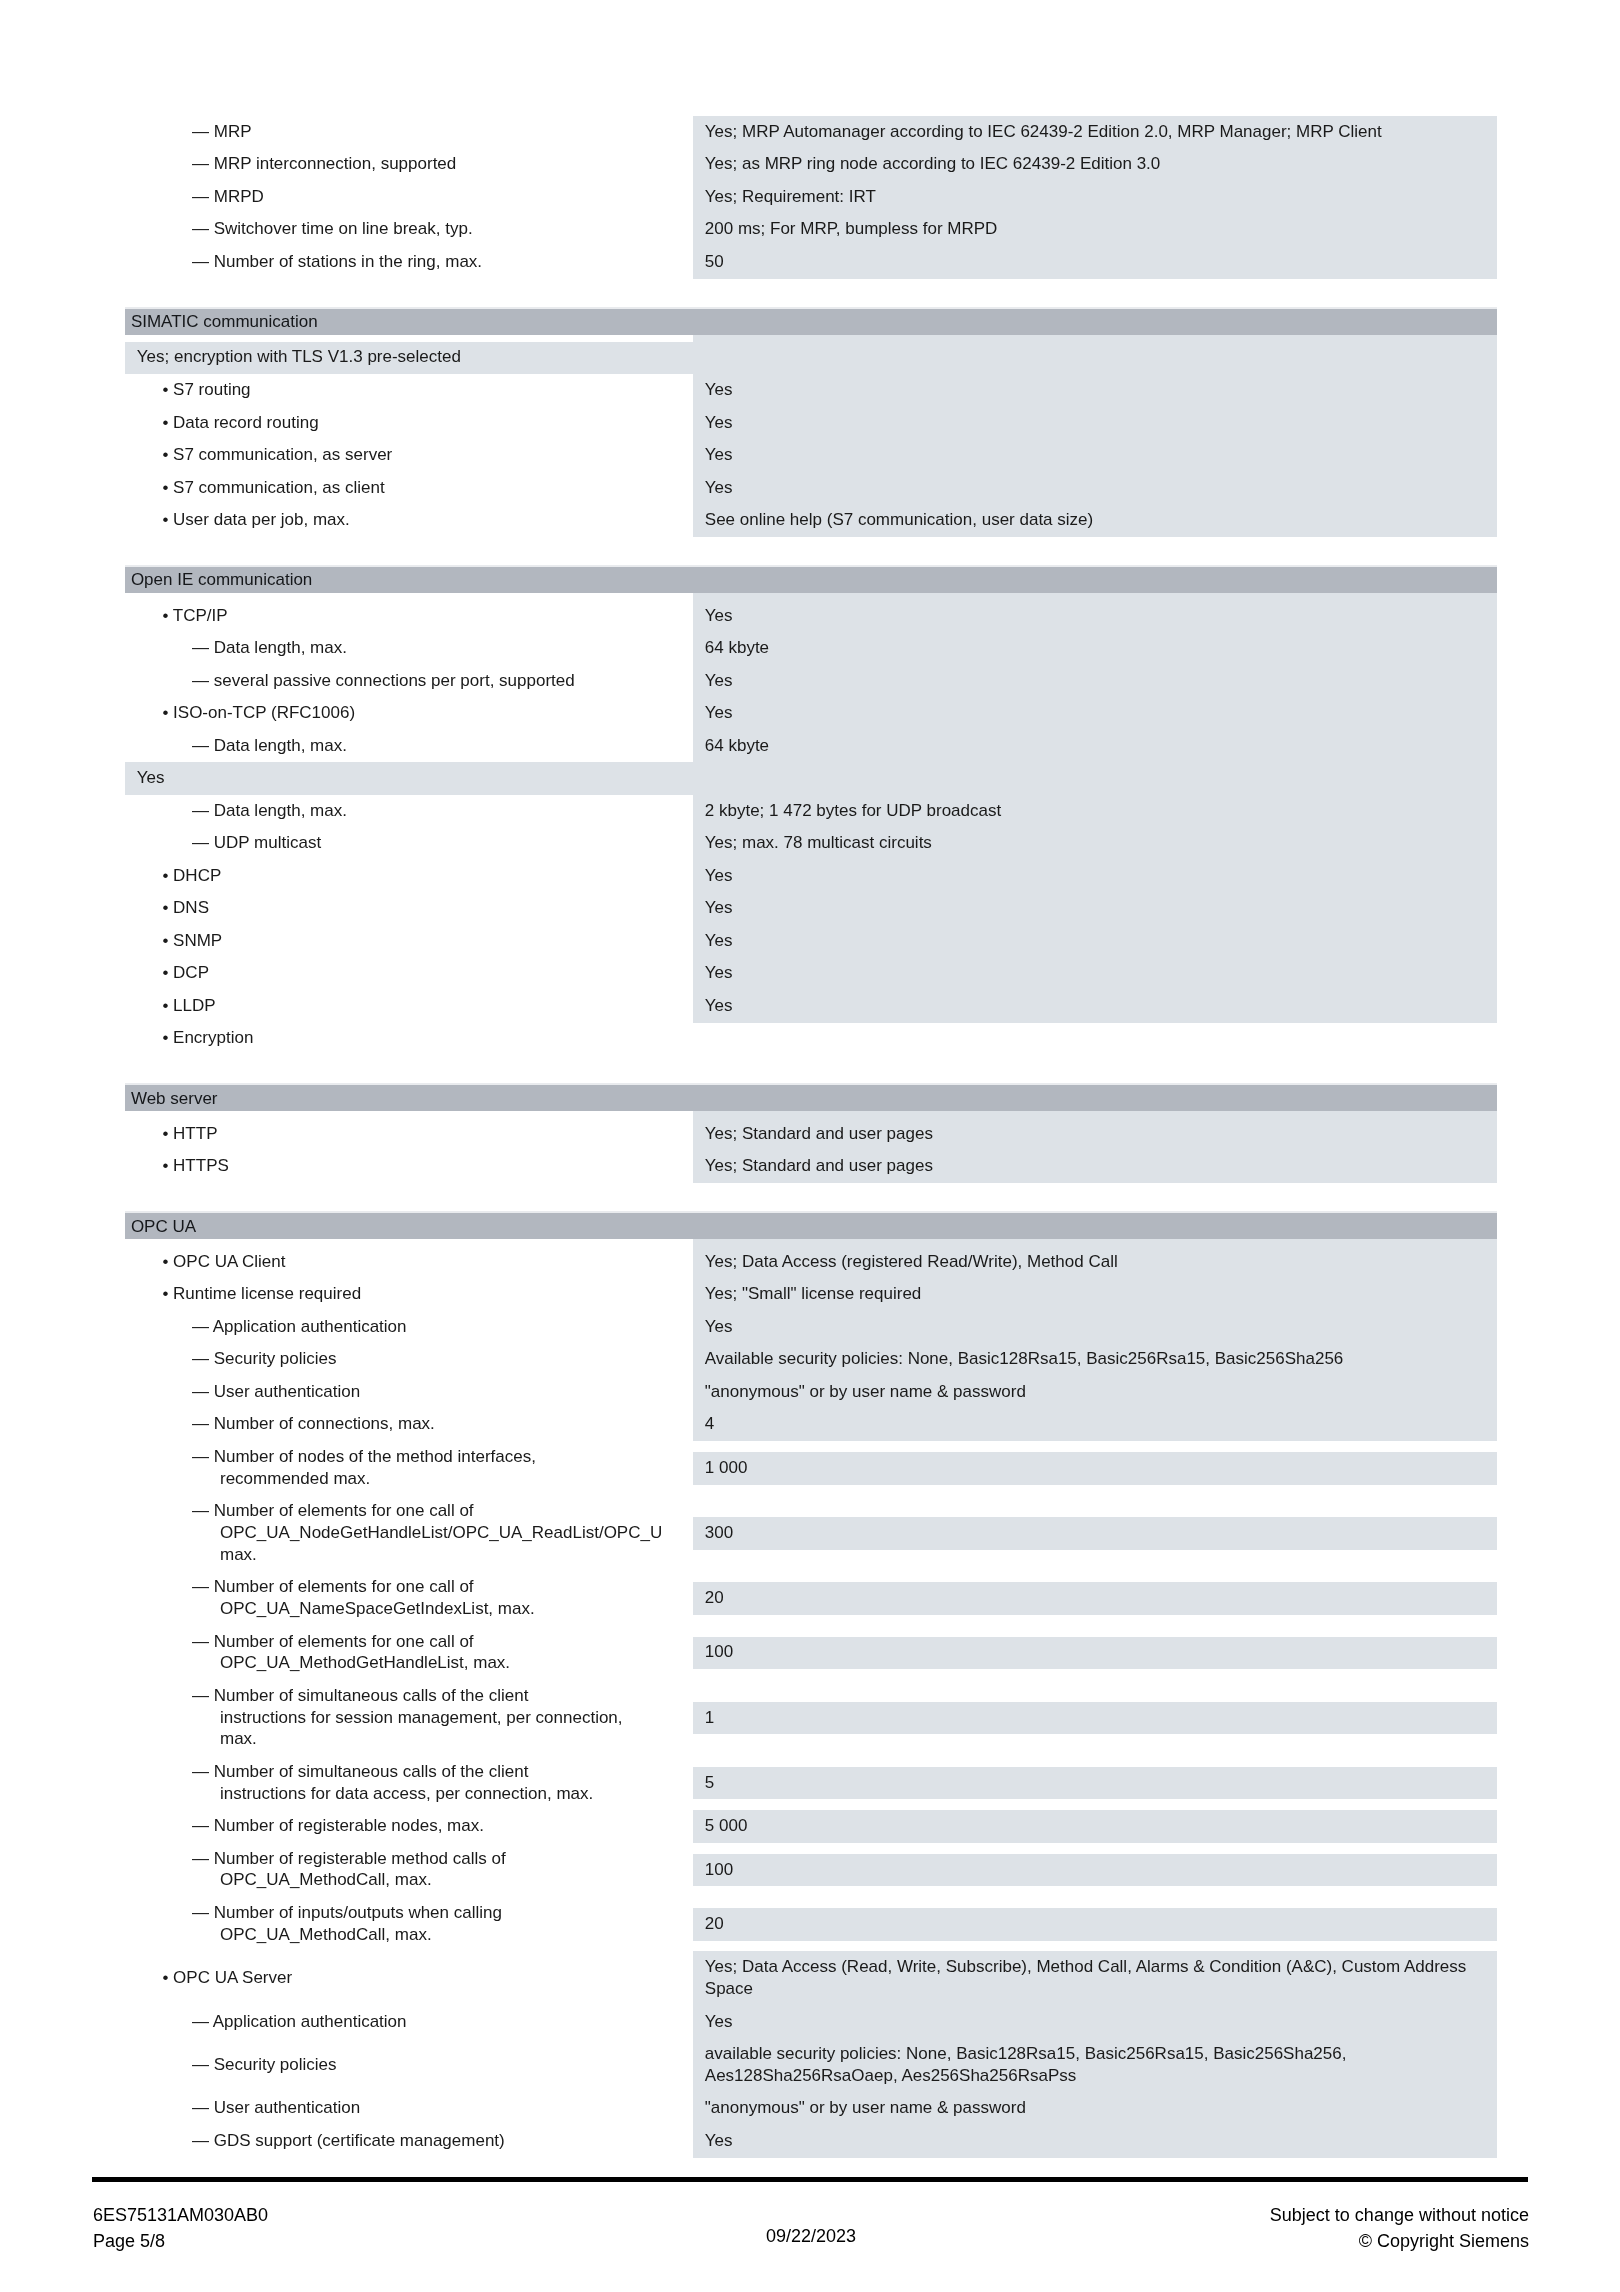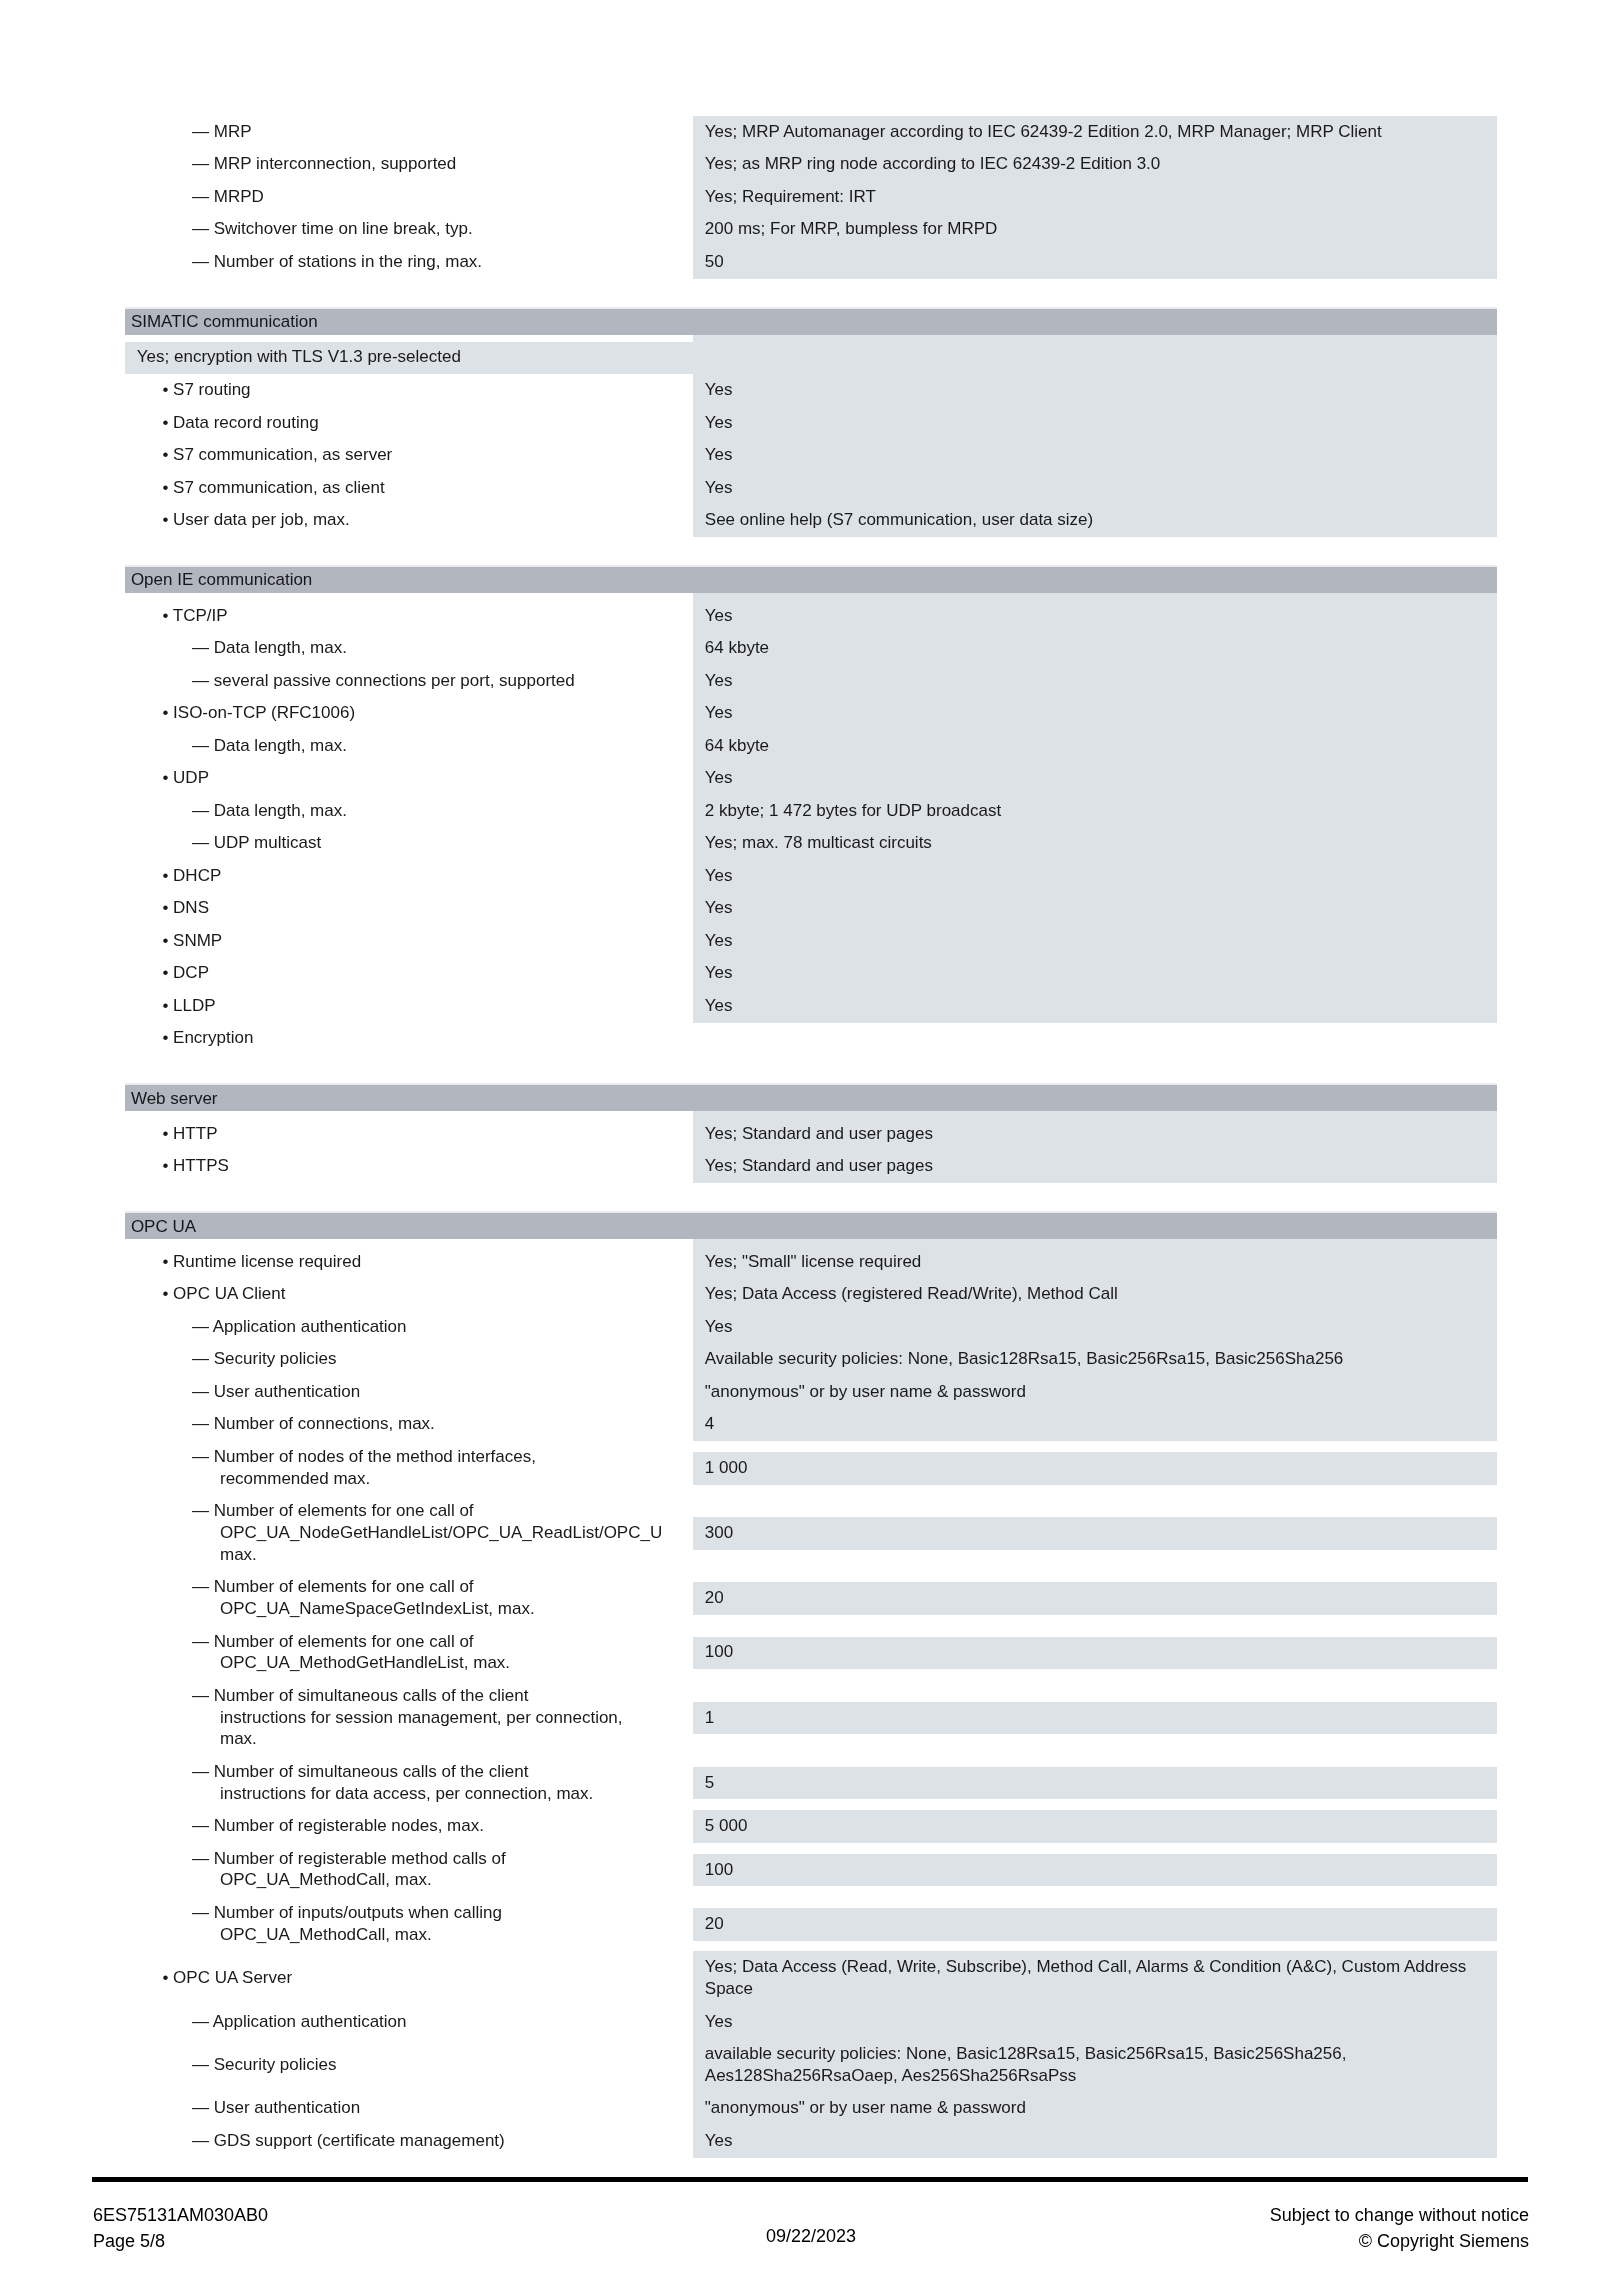--- a/index.html
+++ b/index.html
@@ -196,21 +196,20 @@
       </div>
       <div class="row lvl-bullet">
         <div class="cell-label">• ISO-on-TCP (RFC1006)</div>
         <div class="cell-value">Yes</div>
       </div>
       <div class="row lvl-dash">
         <div class="cell-label">— Data length, max.</div>
         <div class="cell-value">64 kbyte</div>
       </div>
       <div class="row lvl-bullet">
-        <div class="cell-label">• UDP</div>
         <div class="cell-value">Yes</div>
       </div>
       <div class="row lvl-dash">
         <div class="cell-label">— Data length, max.</div>
         <div class="cell-value">2 kbyte; 1 472 bytes for UDP broadcast</div>
       </div>
       <div class="row lvl-dash">
         <div class="cell-label">— UDP multicast</div>
         <div class="cell-value">Yes; max. 78 multicast circuits</div>
       </div>
@@ -255,26 +254,26 @@
       </div>
       <div class="section-row">
         <div class="section-title">OPC UA</div>
         <div class="section-fill"></div>
       </div>
       <div class="gap-row">
         <div class="g-l"></div>
         <div class="g-r"></div>
       </div>
       <div class="row lvl-bullet">
+        <div class="cell-label">• OPC UA Client</div>
+        <div class="cell-value">Yes; Data Access (registered Read/Write), Method Call</div>
+      </div>
+      <div class="row lvl-bullet">
         <div class="cell-label">• Runtime license required</div>
         <div class="cell-value">Yes; "Small" license required</div>
-      </div>
-      <div class="row lvl-bullet">
-        <div class="cell-label">• OPC UA Client</div>
-        <div class="cell-value">Yes; Data Access (registered Read/Write), Method Call</div>
       </div>
       <div class="row lvl-dash">
         <div class="cell-label">— Application authentication</div>
         <div class="cell-value">Yes</div>
       </div>
       <div class="row lvl-dash">
         <div class="cell-label">— Security policies</div>
         <div class="cell-value">Available security policies: None, Basic128Rsa15, Basic256Rsa15, Basic256Sha256</div>
       </div>
       <div class="row lvl-dash">

